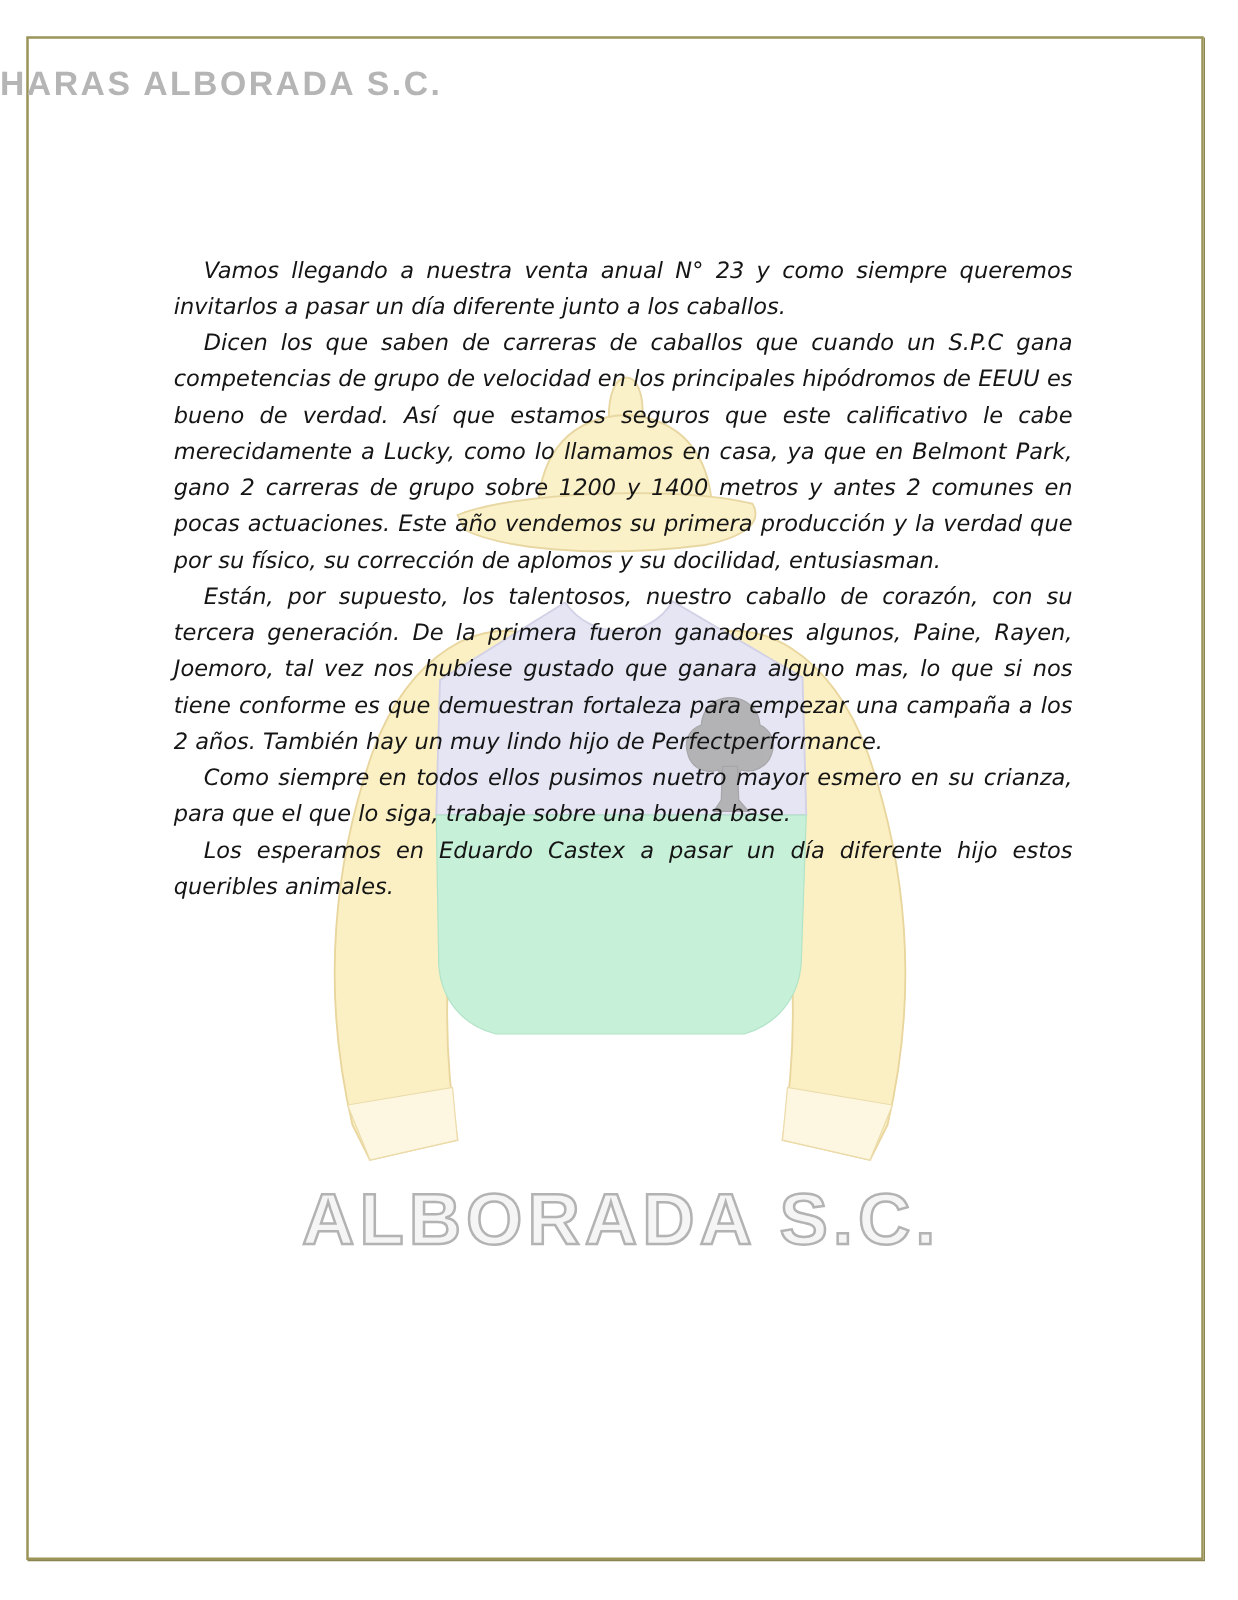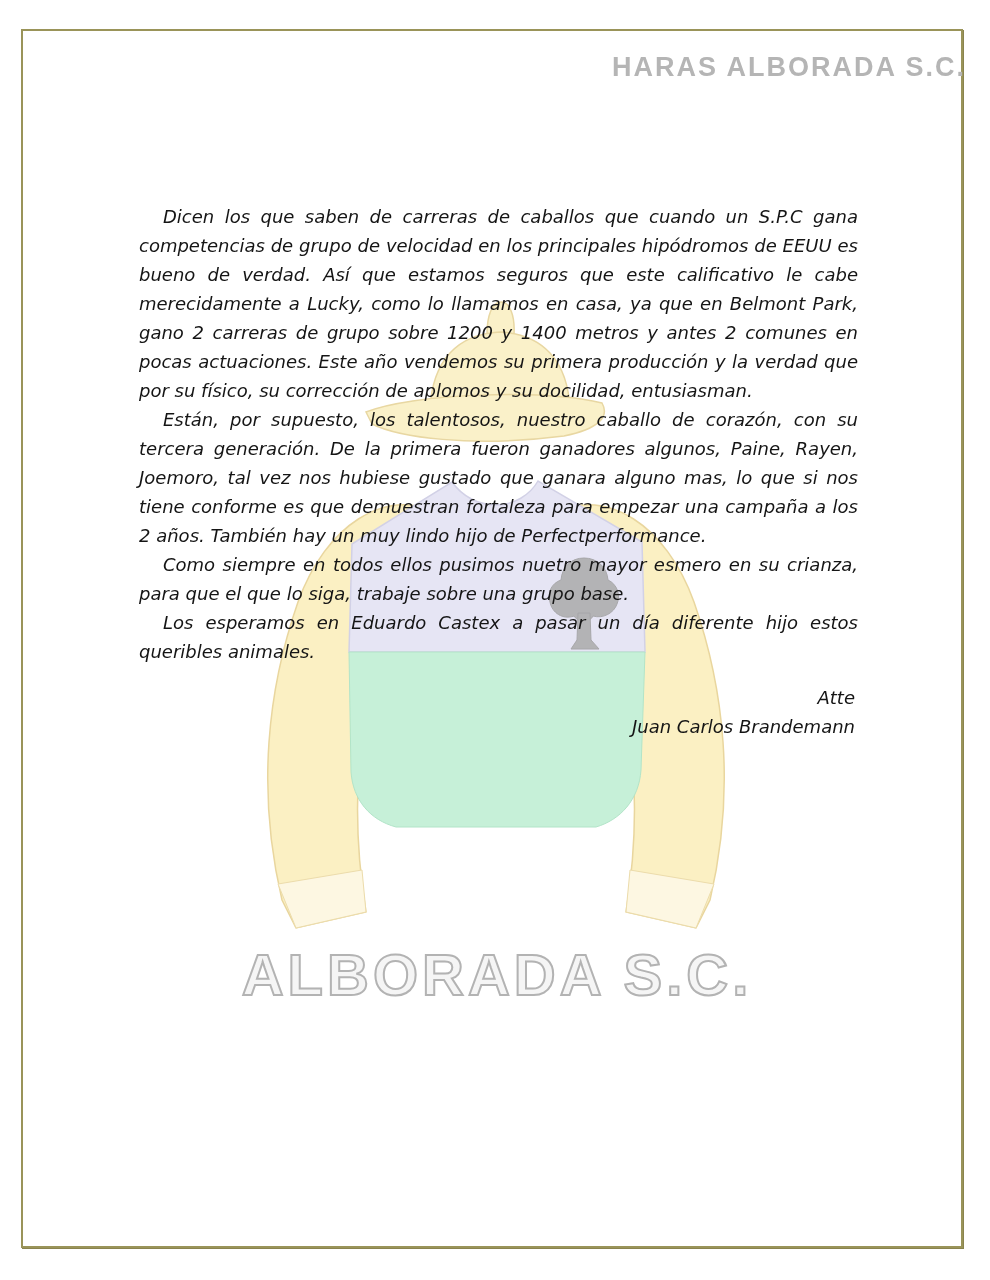--- a/index.html
+++ b/index.html
@@ -21,21 +21,21 @@
     width: 938px;
     height: 1215px;
     border: 2px solid #9a9459;
     box-shadow: 1px 1px 0 #8a844e;
   }
   .header-title {
     position: absolute;
     top: 52px;
     left: 0;
     width: 966px;
-    text-align: right;
+    text-align: left;
     font-family: "Liberation Sans", sans-serif;
     font-weight: bold;
     font-size: 27px;
     letter-spacing: 2px;
     color: #b5b5b5;
   }
   .silks-svg {
     position: absolute;
     left: 245px;
     top: 288px;
@@ -151,22 +151,19 @@
     <path stroke="#9c9c9c" stroke-width="1" d="M 578 613 L 590 613 L 591 640 L 599 649 L 571 649 L 577 640 Z" fill="#ababab"></path>
   </g>
 </svg>
 
 <svg class="wm-text-svg" viewBox="0 0 990 110" xmlns="http://www.w3.org/2000/svg">
   <text x="497" y="80" text-anchor="middle" fill-opacity="0.5" stroke-width="2" fill="#ececec" stroke="#b3b3b3">ALBORADA S.C.</text>
 </svg>
 
 <div class="letter">
 
+  <p class="para">Vamos llegando a nuestra venta anual N° 23 y como siempre queremos invitarlos a pasar un día diferente junto a los caballos.</p>
   <p class="para">Dicen los que saben de carreras de caballos que cuando un S.P.C gana competencias de grupo de velocidad en los principales hipódromos de EEUU es bueno de verdad. Así que estamos seguros que este calificativo le cabe merecidamente a Lucky, como lo llamamos en casa, ya que en Belmont Park, gano 2 carreras de grupo sobre 1200 y 1400 metros y antes 2 comunes en pocas actuaciones. Este año vendemos su primera producción y la verdad que por su físico, su corrección de aplomos y su docilidad, entusiasman.</p>
   <p class="para">Están, por supuesto, los talentosos, nuestro caballo de corazón, con su tercera generación. De la primera fueron ganadores algunos, Paine, Rayen, Joemoro, tal vez nos hubiese gustado que ganara alguno mas, lo que si nos tiene conforme es que demuestran fortaleza para empezar una campaña a los 2 años. También hay un muy lindo hijo de Perfectperformance.</p>
-  <p class="para">Como siempre en todos ellos pusimos nuetro mayor esmero en su crianza, para que el que lo siga, trabaje sobre una grupo base.</p>
+  <p class="para">Como siempre en todos ellos pusimos nuetro mayor esmero en su crianza, para que el que lo siga, trabaje sobre una buena base.</p>
   <p class="para">Los esperamos en Eduardo Castex a pasar un día diferente hijo estos queribles animales.</p>
 
-  <div class="sig-block">
-    <p class="sig-line">Atte</p>
-    <p class="sig-line">Juan Carlos Brandemann</p>
-  </div>
 </div>
 
 </body></html>

